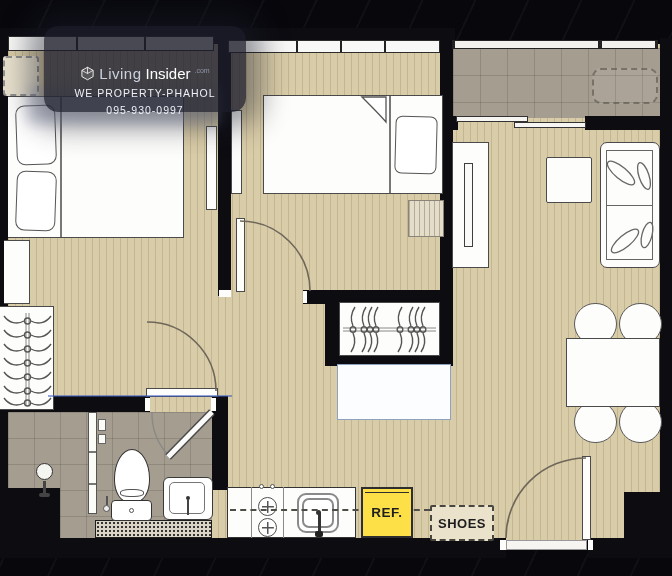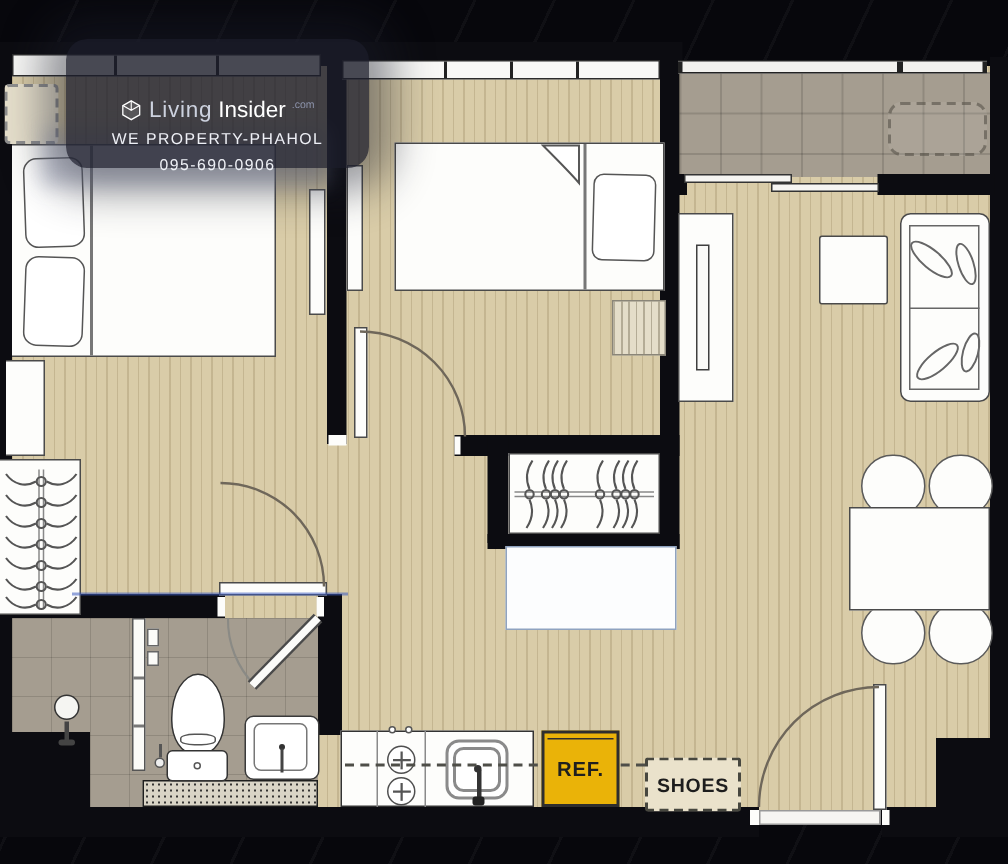--- a/index.html
+++ b/index.html
@@ -22,21 +22,21 @@
   .stipple{background-color:#d9d4c6;border:1px solid #1e1e1e;
         background-image:radial-gradient(rgba(35,35,35,0.9) 0.8px,transparent 1px);background-size:4px 4px;}
   .ribs{background-color:#e4ddc9;border:1px solid #8a8578;
         background-image:repeating-linear-gradient(90deg,rgba(90,80,55,0.35) 0 1px,transparent 1px 5px);}
   .dashedFurn{border:2px dashed #8f8f8f;background:#e7e0cc;border-radius:3px;}
   .ac{border:2px dashed #55504699;background:rgba(255,255,255,0.07);border-radius:9px;}
   .burner{border:1.5px solid #4f4f4f;border-radius:50%;background:
         #fff;background-image:linear-gradient(#555 0 0),linear-gradient(#555 0 0);
         background-size:1.5px 70%,70% 1.5px;background-position:center;background-repeat:no-repeat;}
   .knob{border:1px solid #555;border-radius:50%;background:#fff;}
-  .ref{background:#eab308;border:2px solid #2e2e2e;display:flex;align-items:center;justify-content:center;
+  .ref{background:#fde047;border:2px solid #2e2e2e;display:flex;align-items:center;justify-content:center;
         font-size:13.5px;font-weight:700;color:#1f1f1f;letter-spacing:0.5px;}
   .ref::before{content:"";position:absolute;left:2px;right:2px;top:3px;border-top:1.5px solid #2e2e2e;}
   .shoes{border:2px dashed #47473f;background:#eae2cb;display:flex;align-items:center;justify-content:center;
         font-size:13px;font-weight:700;color:#1d1d1d;letter-spacing:0.5px;border-radius:2px;}
   .pillow{background:#fff;border:1.5px solid #555;border-radius:9px;}
   .blueBox{background:#fcfdfe;border:1.5px solid #8fa3c0;}
   .glass{background:#fbfbf8;border:1px solid #555;
         background-image:linear-gradient(#777 0 0),linear-gradient(#777 0 0);
         background-size:100% 2px,100% 2px;background-position:0 38px,0 70px;background-repeat:no-repeat;}
   .wm-blob{background:rgba(27,29,43,0.80);border-radius:14px;
@@ -296,16 +296,16 @@
     <div class="wm-brand">
       <svg width="15" height="15" viewBox="0 0 24 24">
         <path d="M12 2 L21 7 V17 L12 22 L3 17 V7 Z" fill="rgba(255,255,255,0.12)" stroke="#fff" stroke-width="1.4"></path>
         <path d="M12 2 V12 M3 7 L12 12 L21 7" stroke="#fff" stroke-width="1.2" fill="none"></path>
       </svg>
       <span style="font-weight:300;color:#ccd1de;letter-spacing:0.5px">Living</span>
         <span style="font-weight:400;color:#fff">Insider</span>
         <span style="font-size:7px;color:#8d94ac;align-self:flex-start;margin-top:2px">.com</span>
     </div>
     <div class="wm-sub">WE PROPERTY-PHAHOL</div>
-    <div class="wm-sub">095-690-0906</div>
+    <div class="wm-sub">095-930-0997</div>
   </div>
 
 </div>
 
 </body></html>

